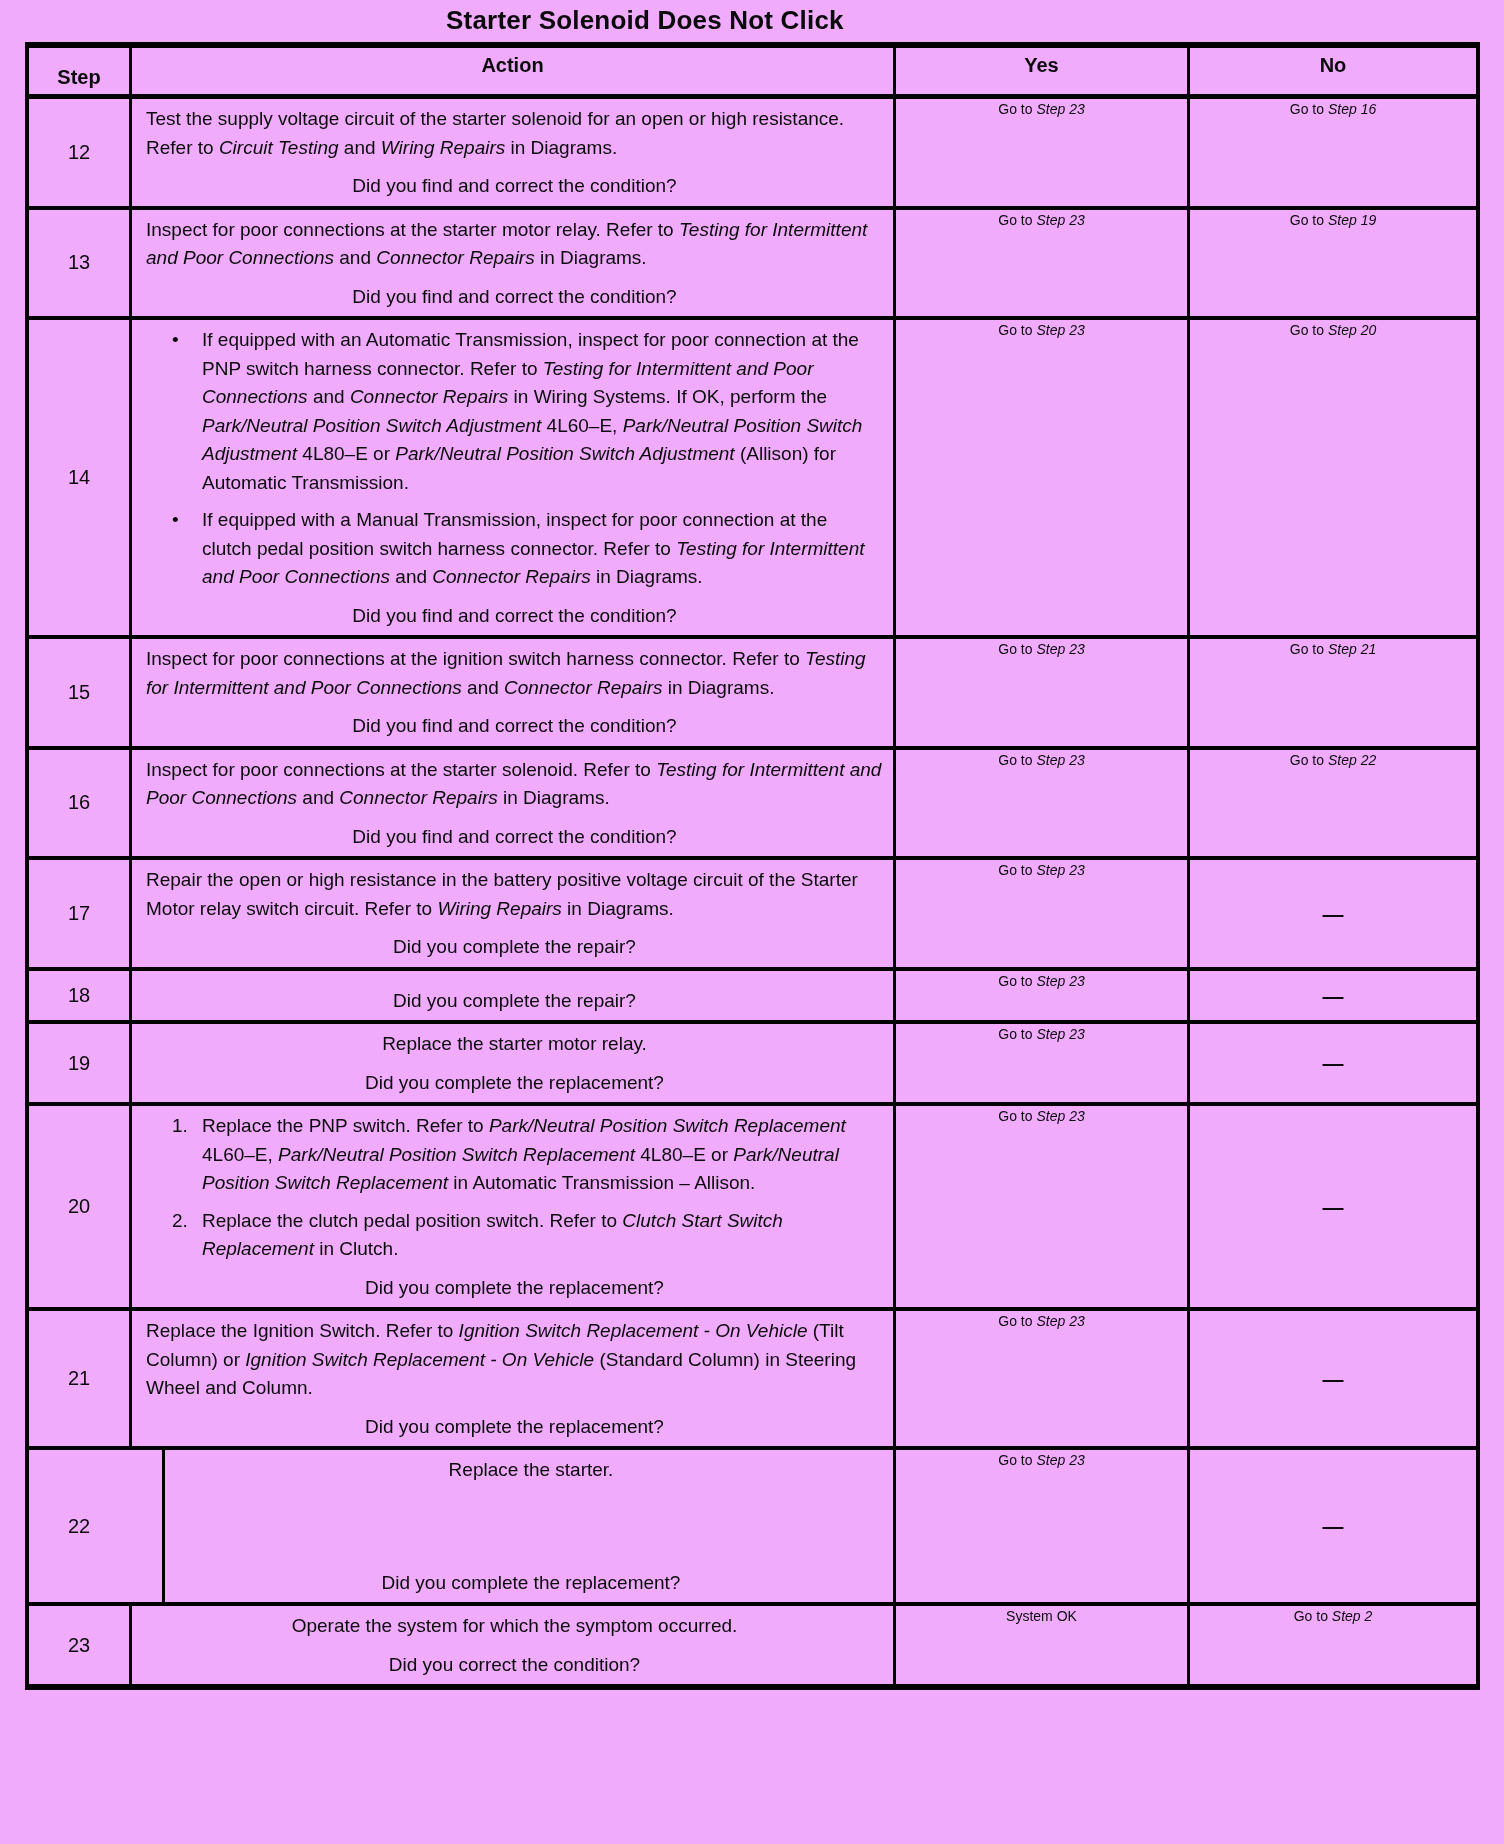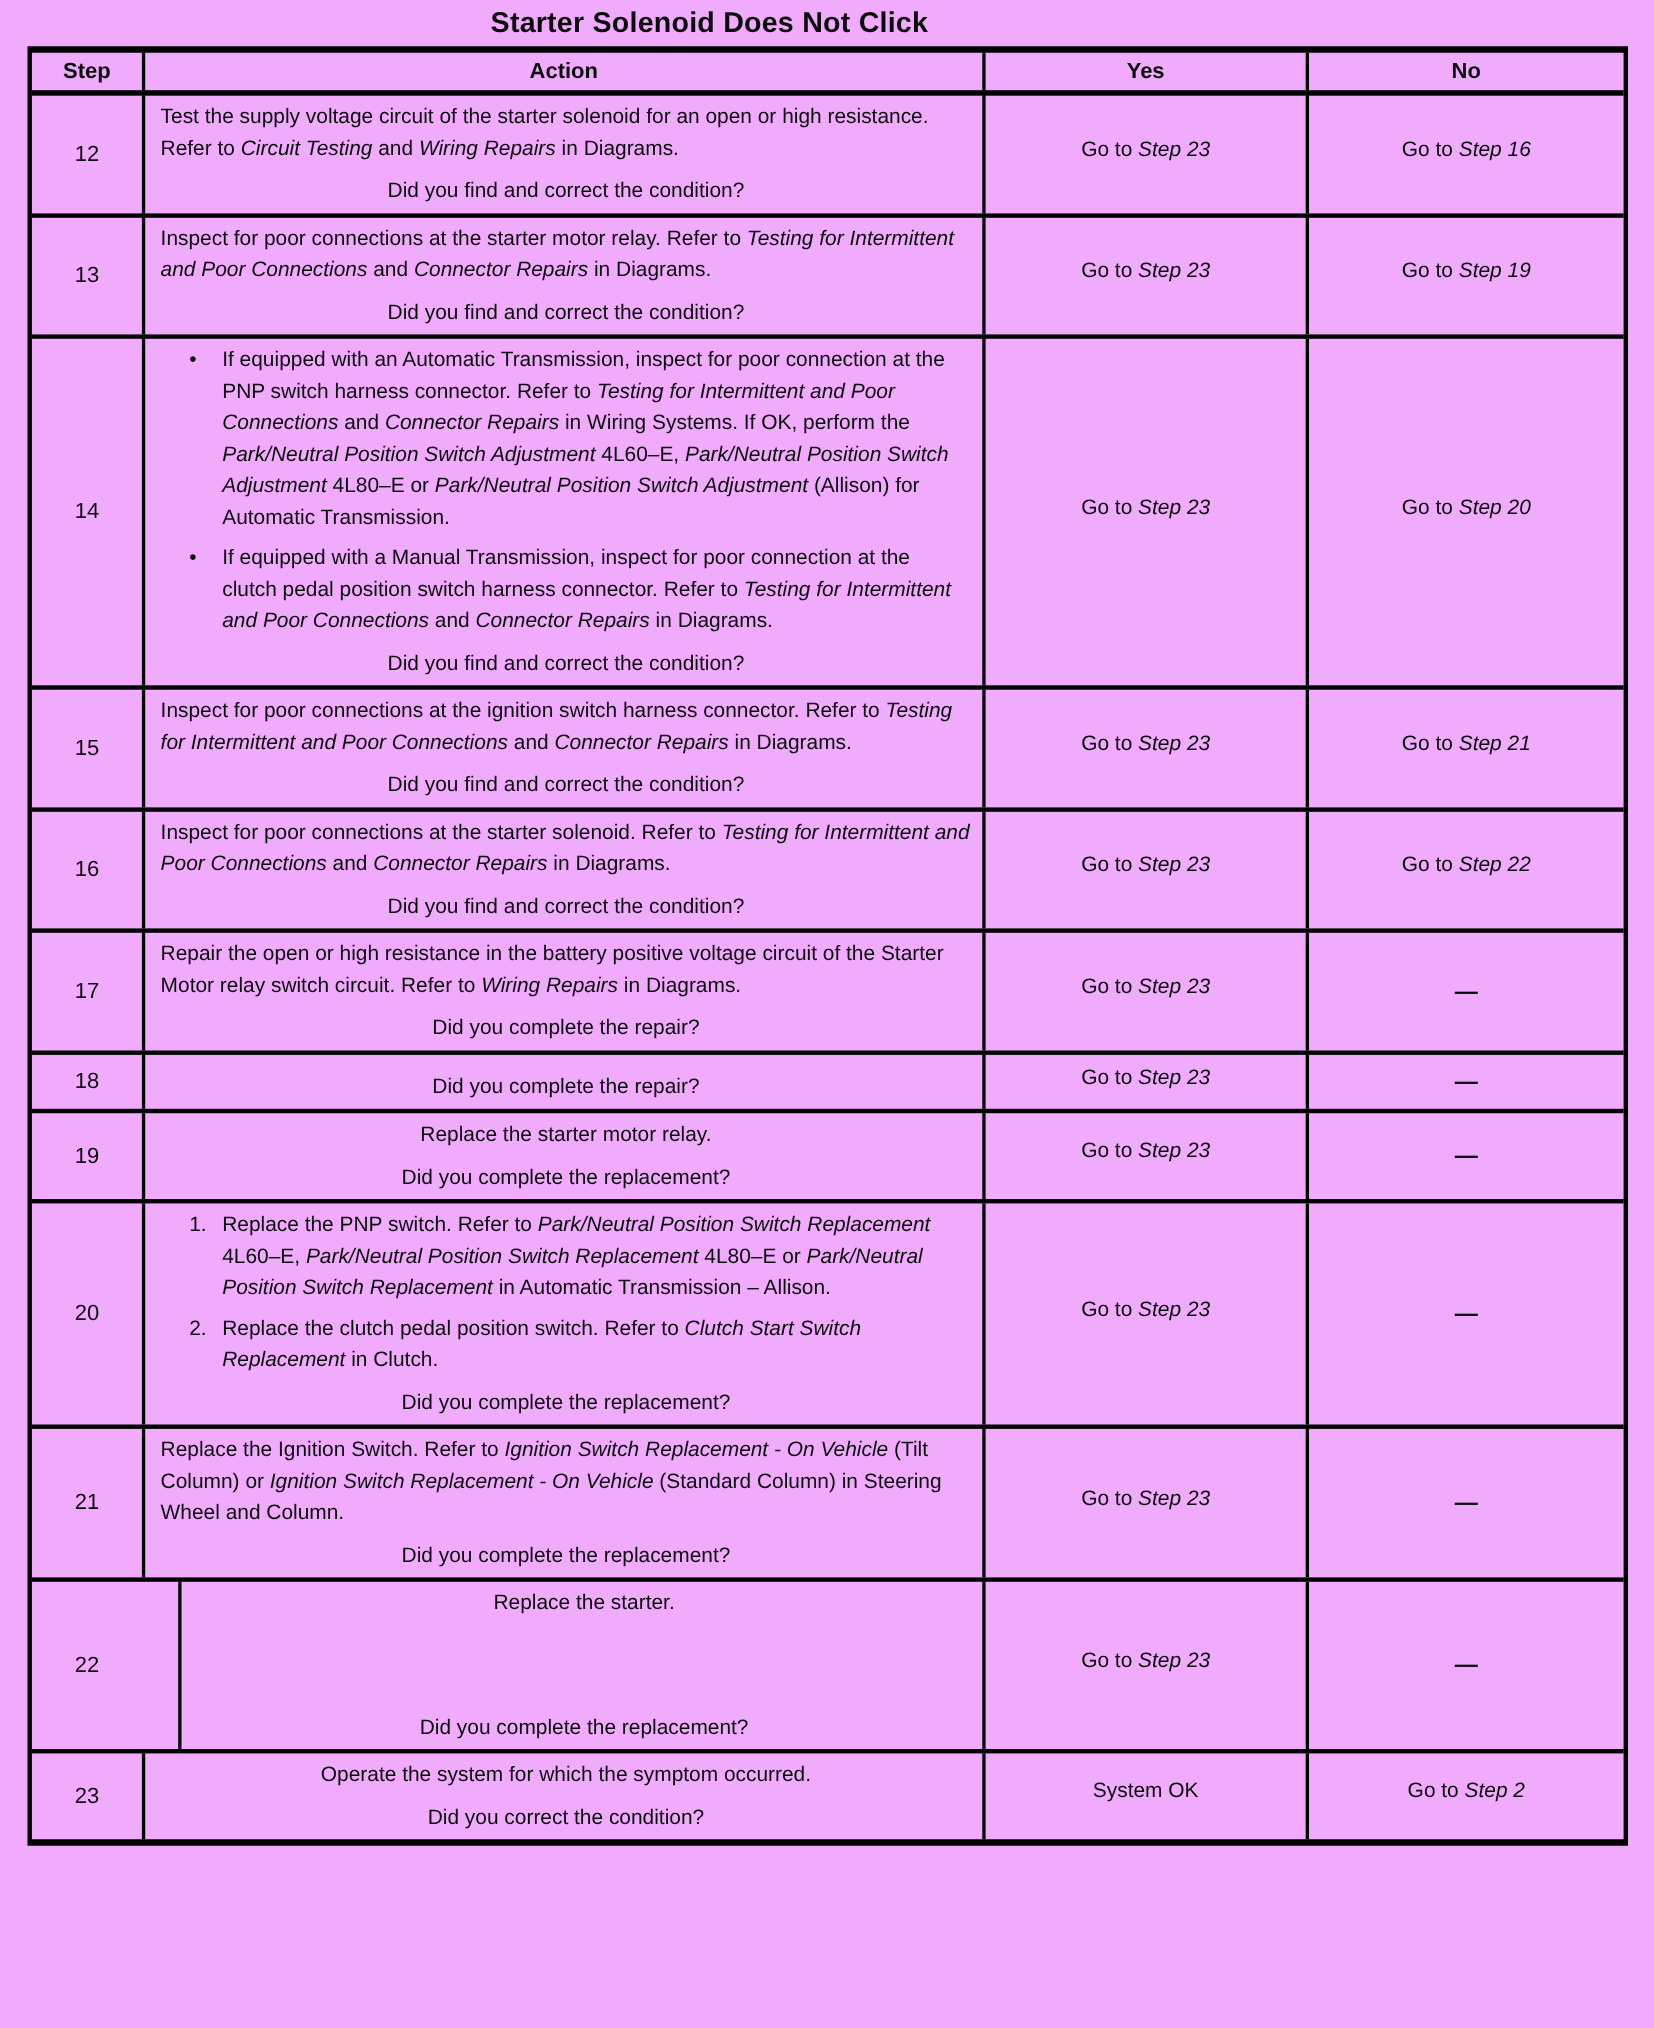--- a/index.html
+++ b/index.html
@@ -37,21 +37,21 @@
     grid-template-columns: 100px 764px 294px 1fr;
   }
   .hdr-row > .hcell {
     border-bottom: 5px solid #000;
     border-left: 3px solid #000;
     font-weight: 700;
     font-size: 20px;
     text-align: center;
     padding: 6px 0 5px 0;
   }
-  .hdr-row > .hcell:first-child { border-left: none; }
+  .hdr-row > .hcell:first-child { border-left: none; margin-top: 12px; }
   .t-row { border-top: 4px solid #000; }
   .t-row:first-of-type { border-top: none; }
   .cell {
     border-left: 3px solid #000;
     box-sizing: border-box;
     align-items: center;
   }
   .cell:first-child { border-left: none; }
   .step-cell {
     display: flex;
@@ -73,24 +73,24 @@
   .li .marker {
     flex: none;
     width: 30px;
     margin-left: 26px;
   }
   .li .litext { flex: 1; padding-right: 4px; }
   .question { margin-top: auto; padding-top: 10px; }
   .ans-cell {
     display: flex;
     flex-direction: column;
-    justify-content: center;
+    justify-content: flex-start;
     align-items: center;
     text-align: center;
-    font-size: 19px;
+    font-size: 14px;
     line-height: 1.5;
     padding-bottom: 7px;
   }
   .ans-cell.dash-cell {
     justify-content: center;
     padding-bottom: 0;
     font-size: 21px;
     font-weight: 700;
   }
   .it { font-style: italic; }

